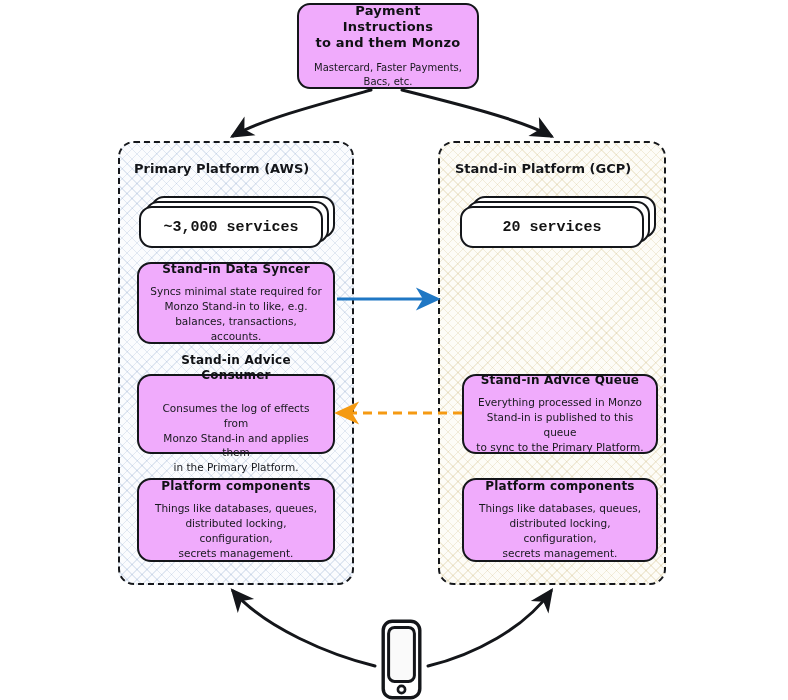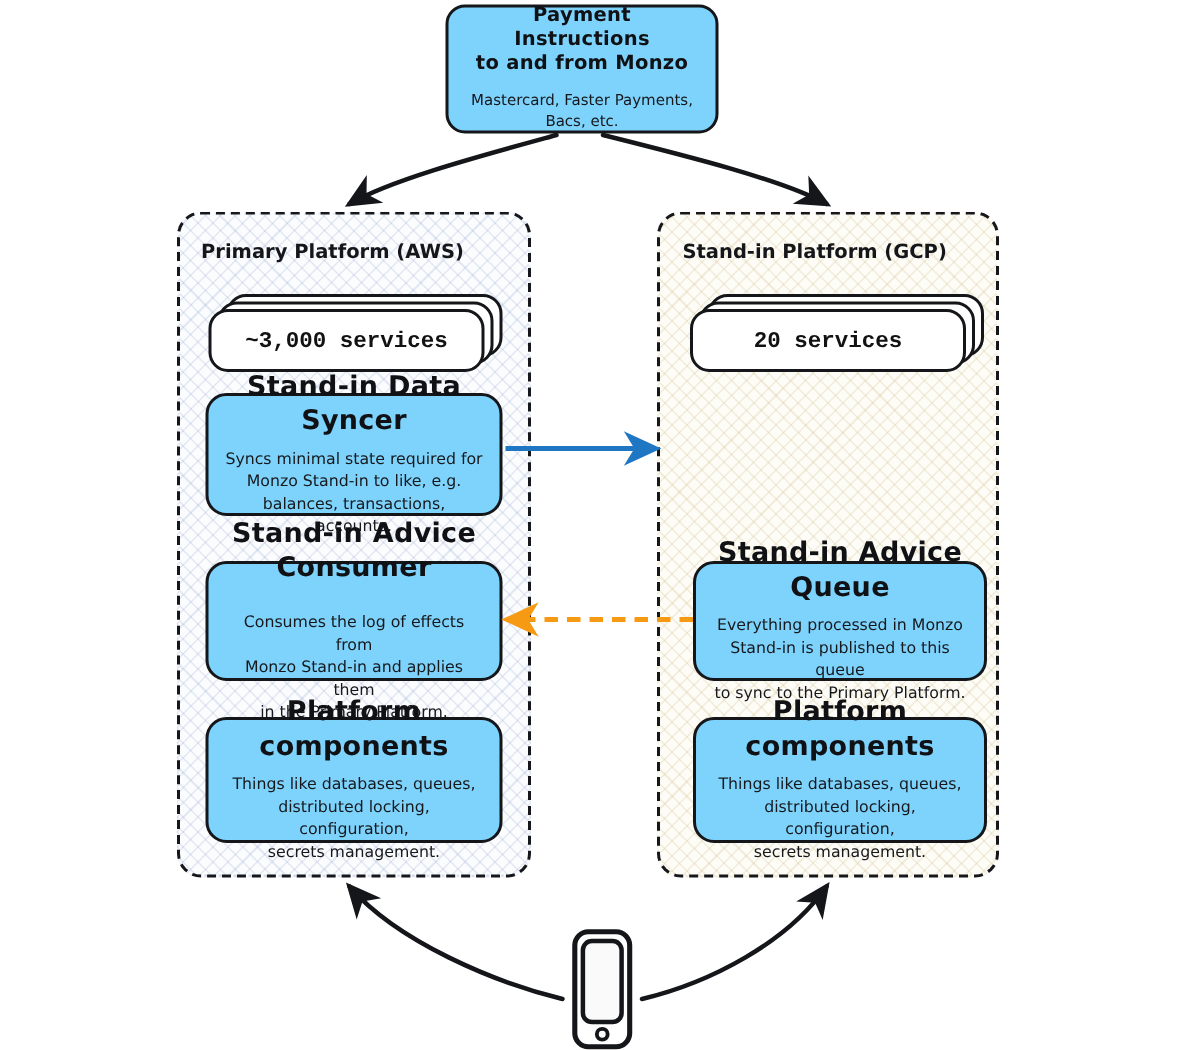--- a/index.html
+++ b/index.html
@@ -20,33 +20,33 @@
     position: absolute;
     left: 0; top: 0;
     width: 788px;
     height: 700px;
   }
 
   
   .box {
     position: absolute;
     box-sizing: border-box;
-    background: #7dd3fc;
+    background: #f0abfc;
     border: 2.5px solid #14161a;
     border-radius: 14px;
     display: flex;
     flex-direction: column;
     align-items: center;
     justify-content: center;
     text-align: center;
     padding: 6px 10px;
     z-index: 6;
   }
   .box .ttl {
-    font-size: 18px;
+    font-size: 12px;
     font-weight: 700;
     letter-spacing: .2px;
     line-height: 1.25;
     color: #101114;
   }
   .box .sub {
     font-size: 10.5px;
     line-height: 1.42;
     margin-top: 7px;
     color: #16181c;
@@ -180,21 +180,21 @@
     <path d="M 462 413 L 338 413" fill="none" stroke="#f59a12" stroke-width="3.2" stroke-linecap="butt" stroke-dasharray="9 6" marker-end="url(#arrow-orange)"></path>
 
     <path d="M 375 666 C 330 655, 265 628, 233 591" fill="none" stroke="#14161a" stroke-width="3" stroke-linecap="round" marker-end="url(#arrow-black)"></path>
 
     <path d="M 428 666 C 474 655, 525 628, 551 591" fill="none" stroke="#14161a" stroke-width="3" stroke-linecap="round" marker-end="url(#arrow-black)"></path>
   </svg>
 
   <div class="box" id="top-box">
     <div class="ttl">
       <span>Payment Instructions</span><br>
-      <span>to and from Monzo</span>
+      <span>to and them Monzo</span>
     </div>
     <div class="sub">
       <span>Mastercard, Faster Payments,</span><br>
       <span>Bacs, etc.</span>
     </div>
   </div>
 
   <div class="panel" id="panel-primary"></div>
   <div class="panel" id="panel-standin"></div>
 

